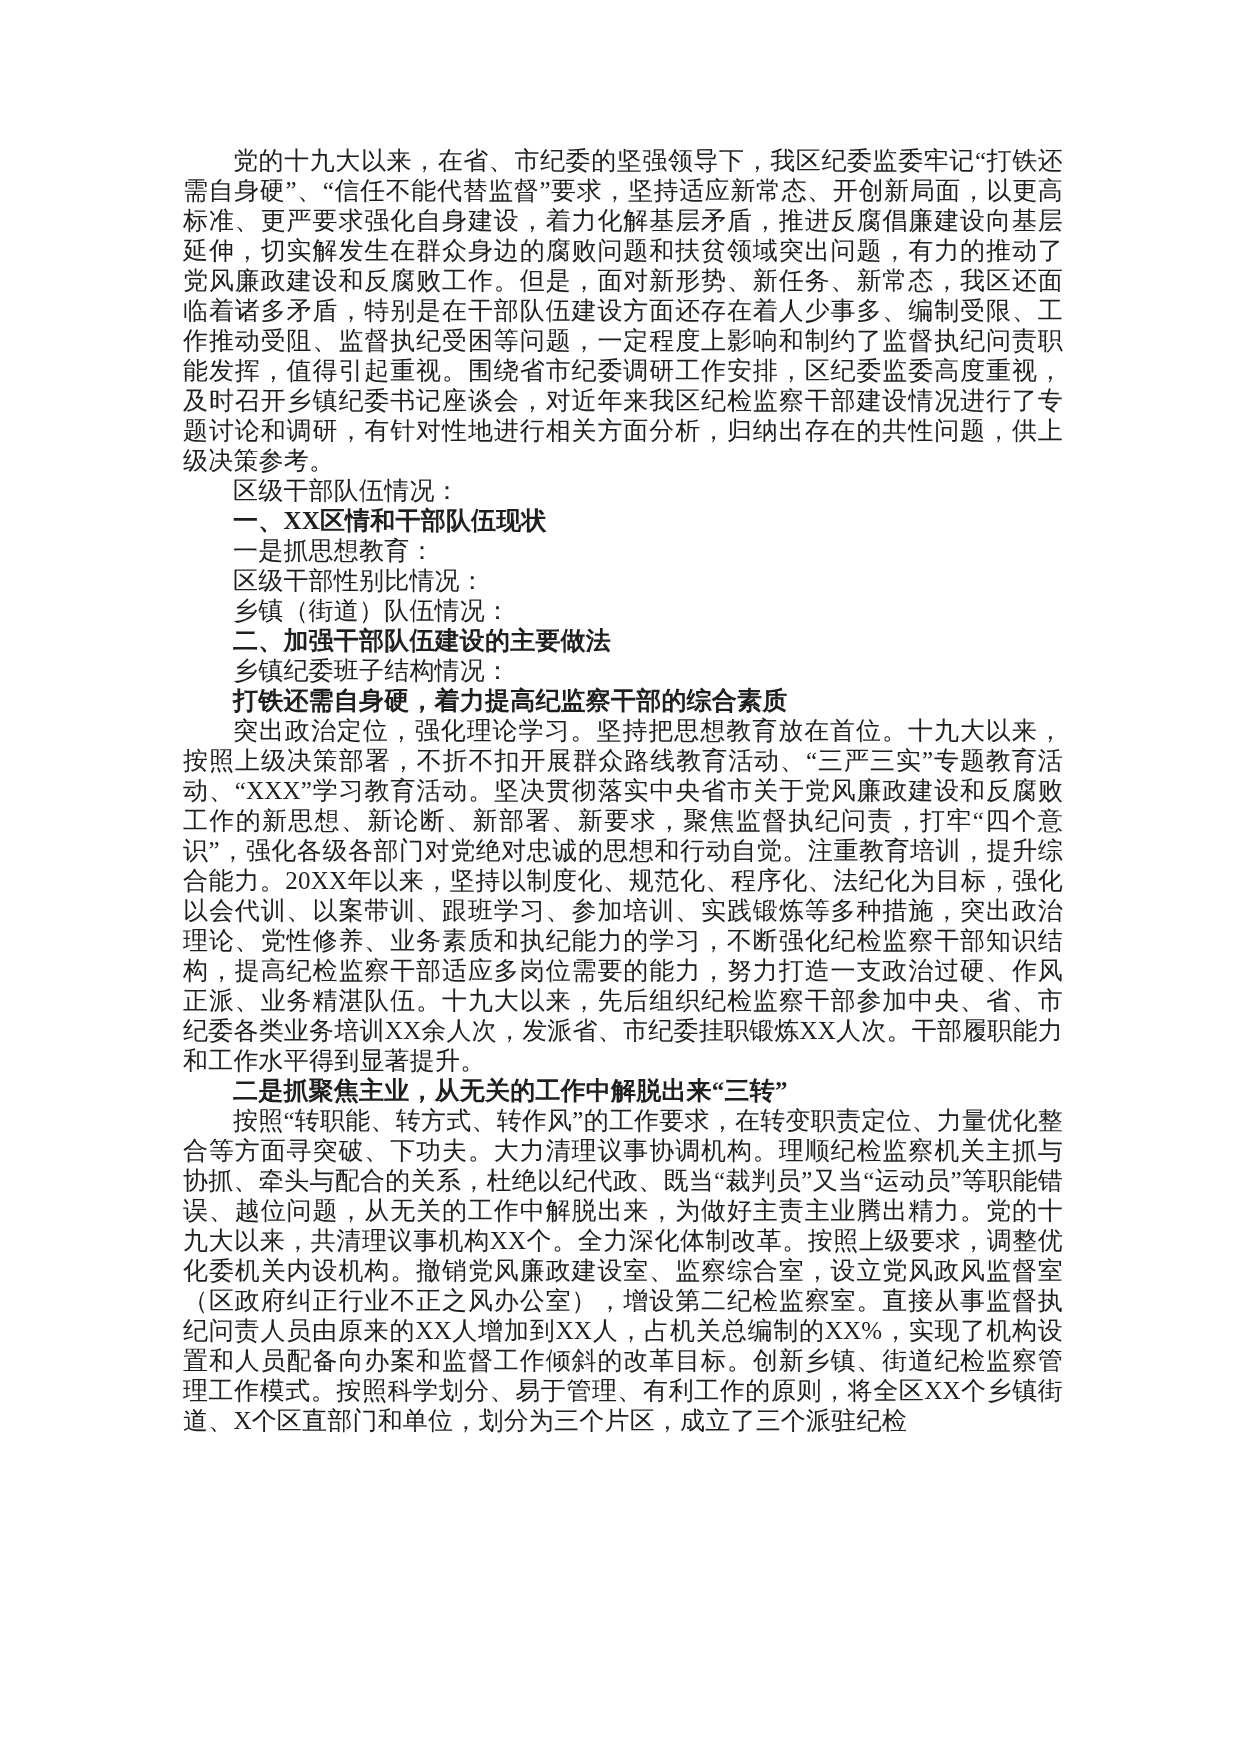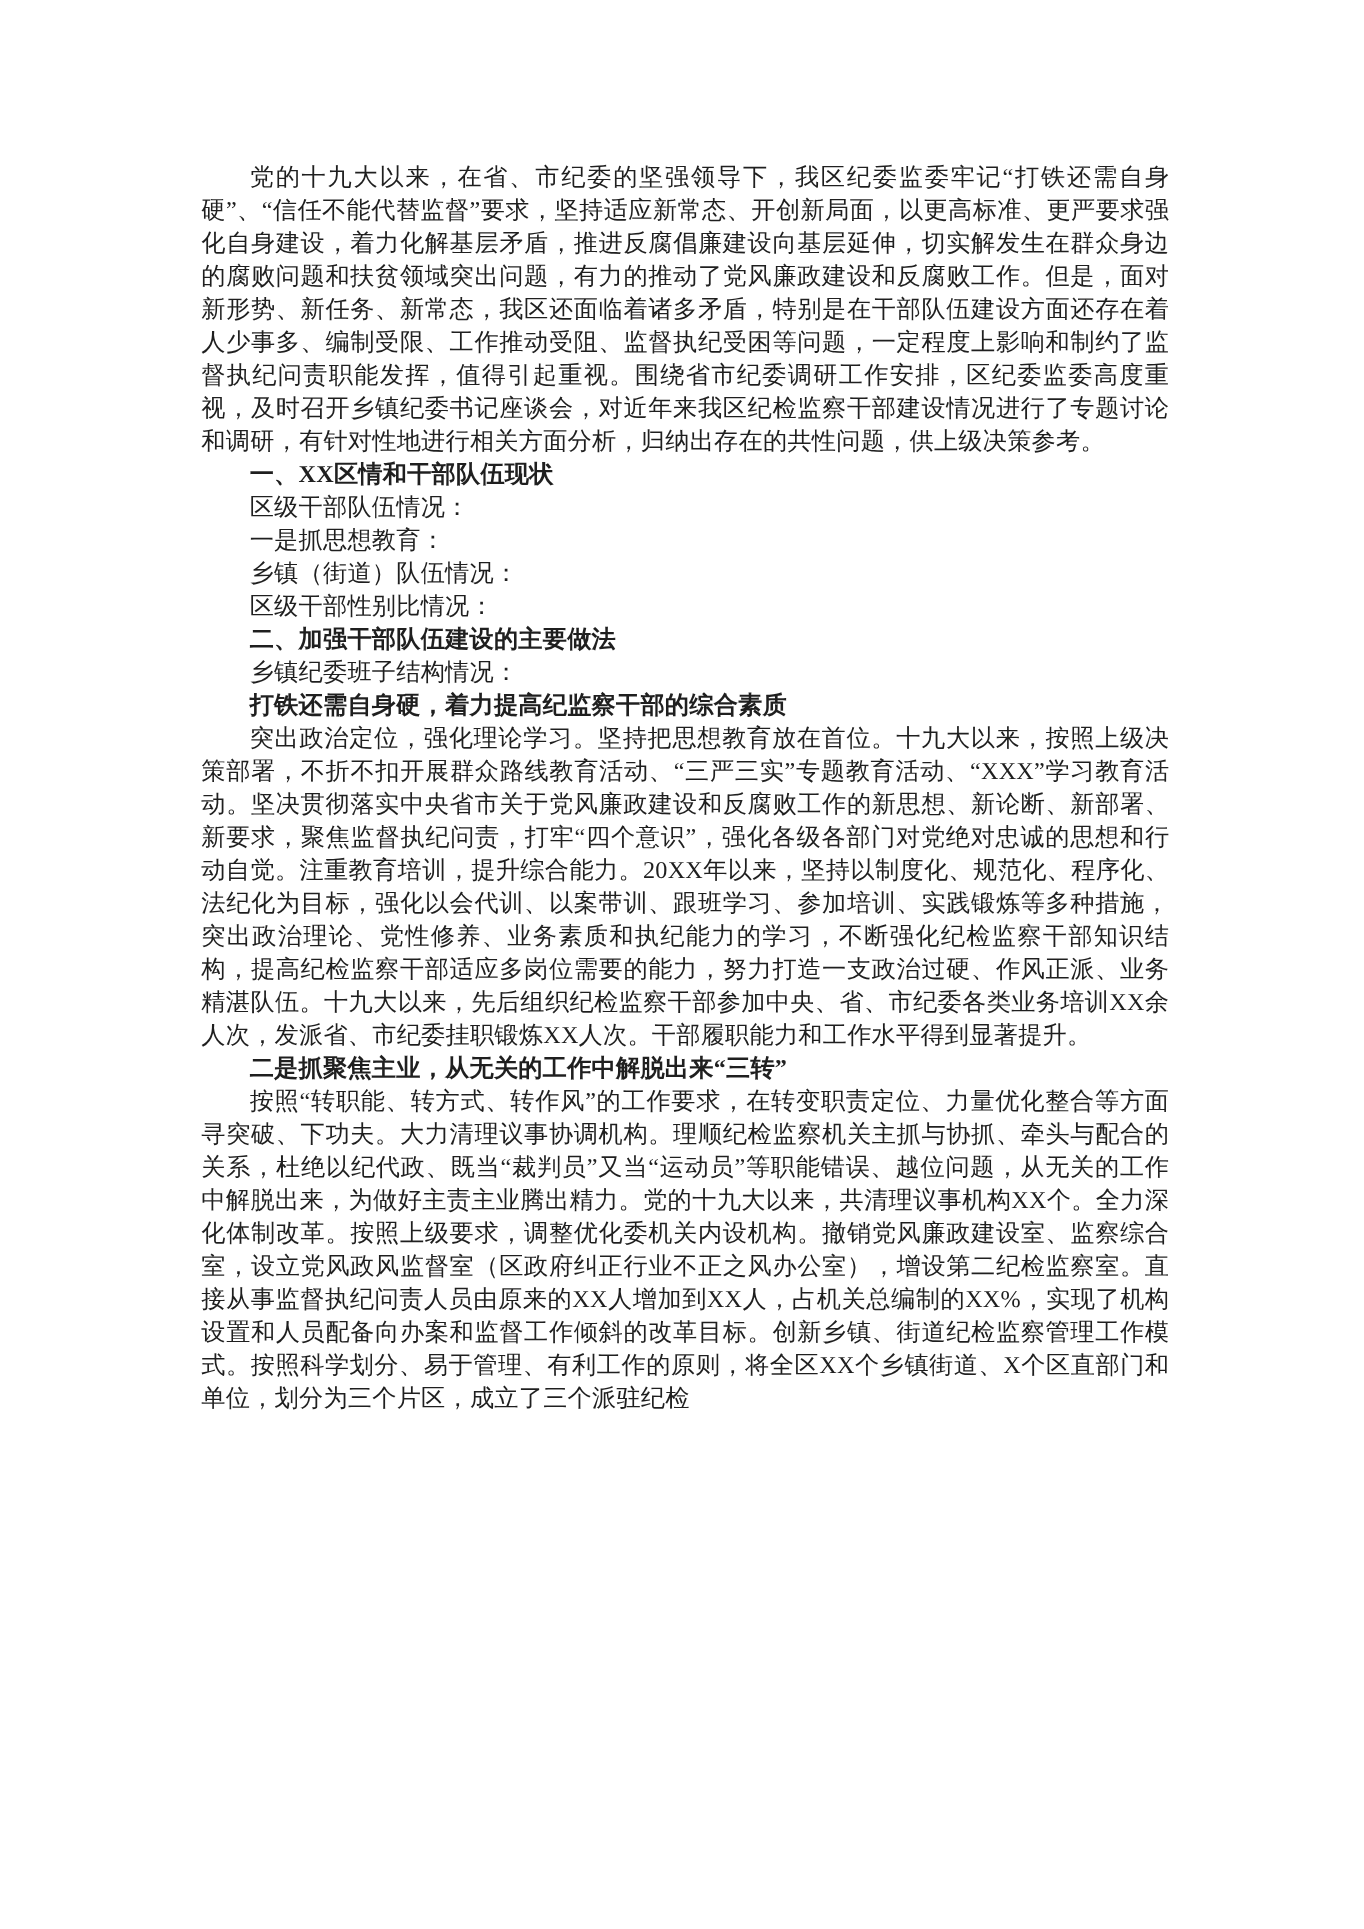--- a/index.html
+++ b/index.html
@@ -19,41 +19,41 @@
     height: 1754px;
     background: #ffffff;
     color: #1f1f1f;
     padding: 146px 177px 80px 183px;
   }
   .doc-body {
     width: 880px;
   }
   .para {
     margin: 0;
-    font-size: 22px;
+    font-size: 25px;
     line-height: 30px;
     text-indent: 2em;
     text-align: justify;
     letter-spacing: 0.2px;
   }
   .para.heading {
     font-weight: 700;
   }
 </style>
 </head>
 <body>
 
 <div class="page">
   <div class="doc-body">
       <p class="para body">党的十九大以来，在省、市纪委的坚强领导下，我区纪委监委牢记“打铁还需自身硬”、“信任不能代替监督”要求，坚持适应新常态、开创新局面，以更高标准、更严要求强化自身建设，着力化解基层矛盾，推进反腐倡廉建设向基层延伸，切实解发生在群众身边的腐败问题和扶贫领域突出问题，有力的推动了党风廉政建设和反腐败工作。但是，面对新形势、新任务、新常态，我区还面临着诸多矛盾，特别是在干部队伍建设方面还存在着人少事多、编制受限、工作推动受阻、监督执纪受困等问题，一定程度上影响和制约了监督执纪问责职能发挥，值得引起重视。围绕省市纪委调研工作安排，区纪委监委高度重视，及时召开乡镇纪委书记座谈会，对近年来我区纪检监察干部建设情况进行了专题讨论和调研，有针对性地进行相关方面分析，归纳出存在的共性问题，供上级决策参考。</p>
+      <p class="para line">区级干部队伍情况：</p>
       <p class="para heading">一、XX区情和干部队伍现状</p>
-      <p class="para line">区级干部队伍情况：</p>
       <p class="para line">一是抓思想教育：</p>
+      <p class="para line">区级干部性别比情况：</p>
       <p class="para line">乡镇（街道）队伍情况：</p>
-      <p class="para line">区级干部性别比情况：</p>
       <p class="para heading">二、加强干部队伍建设的主要做法</p>
       <p class="para line">乡镇纪委班子结构情况：</p>
       <p class="para heading">打铁还需自身硬，着力提高纪监察干部的综合素质</p>
       <p class="para body">突出政治定位，强化理论学习。坚持把思想教育放在首位。十九大以来，按照上级决策部署，不折不扣开展群众路线教育活动、“三严三实”专题教育活动、“XXX”学习教育活动。坚决贯彻落实中央省市关于党风廉政建设和反腐败工作的新思想、新论断、新部署、新要求，聚焦监督执纪问责，打牢“四个意识”，强化各级各部门对党绝对忠诚的思想和行动自觉。注重教育培训，提升综合能力。20XX年以来，坚持以制度化、规范化、程序化、法纪化为目标，强化以会代训、以案带训、跟班学习、参加培训、实践锻炼等多种措施，突出政治理论、党性修养、业务素质和执纪能力的学习，不断强化纪检监察干部知识结构，提高纪检监察干部适应多岗位需要的能力，努力打造一支政治过硬、作风正派、业务精湛队伍。十九大以来，先后组织纪检监察干部参加中央、省、市纪委各类业务培训XX余人次，发派省、市纪委挂职锻炼XX人次。干部履职能力和工作水平得到显著提升。</p>
       <p class="para heading">二是抓聚焦主业，从无关的工作中解脱出来“三转”</p>
       <p class="para body">按照“转职能、转方式、转作风”的工作要求，在转变职责定位、力量优化整合等方面寻突破、下功夫。大力清理议事协调机构。理顺纪检监察机关主抓与协抓、牵头与配合的关系，杜绝以纪代政、既当“裁判员”又当“运动员”等职能错误、越位问题，从无关的工作中解脱出来，为做好主责主业腾出精力。党的十九大以来，共清理议事机构XX个。全力深化体制改革。按照上级要求，调整优化委机关内设机构。撤销党风廉政建设室、监察综合室，设立党风政风监督室（区政府纠正行业不正之风办公室），增设第二纪检监察室。直接从事监督执纪问责人员由原来的XX人增加到XX人，占机关总编制的XX%，实现了机构设置和人员配备向办案和监督工作倾斜的改革目标。创新乡镇、街道纪检监察管理工作模式。按照科学划分、易于管理、有利工作的原则，将全区XX个乡镇街道、X个区直部门和单位，划分为三个片区，成立了三个派驻纪检</p>
     </div>
 </div>
 
 </body></html>

